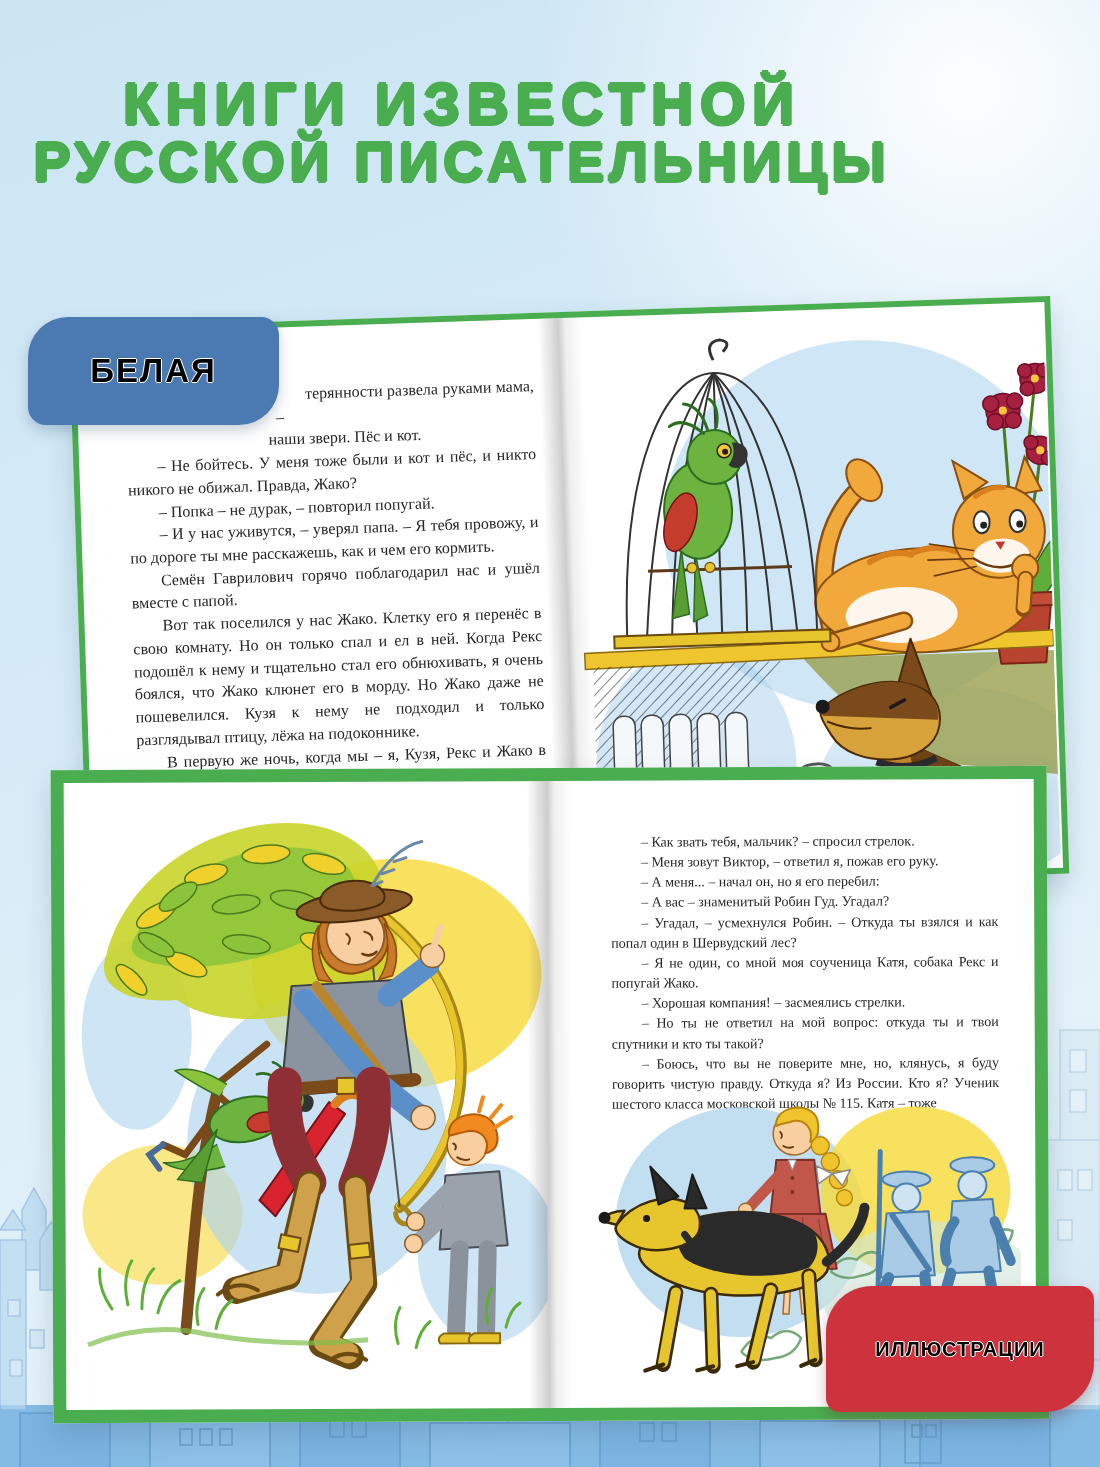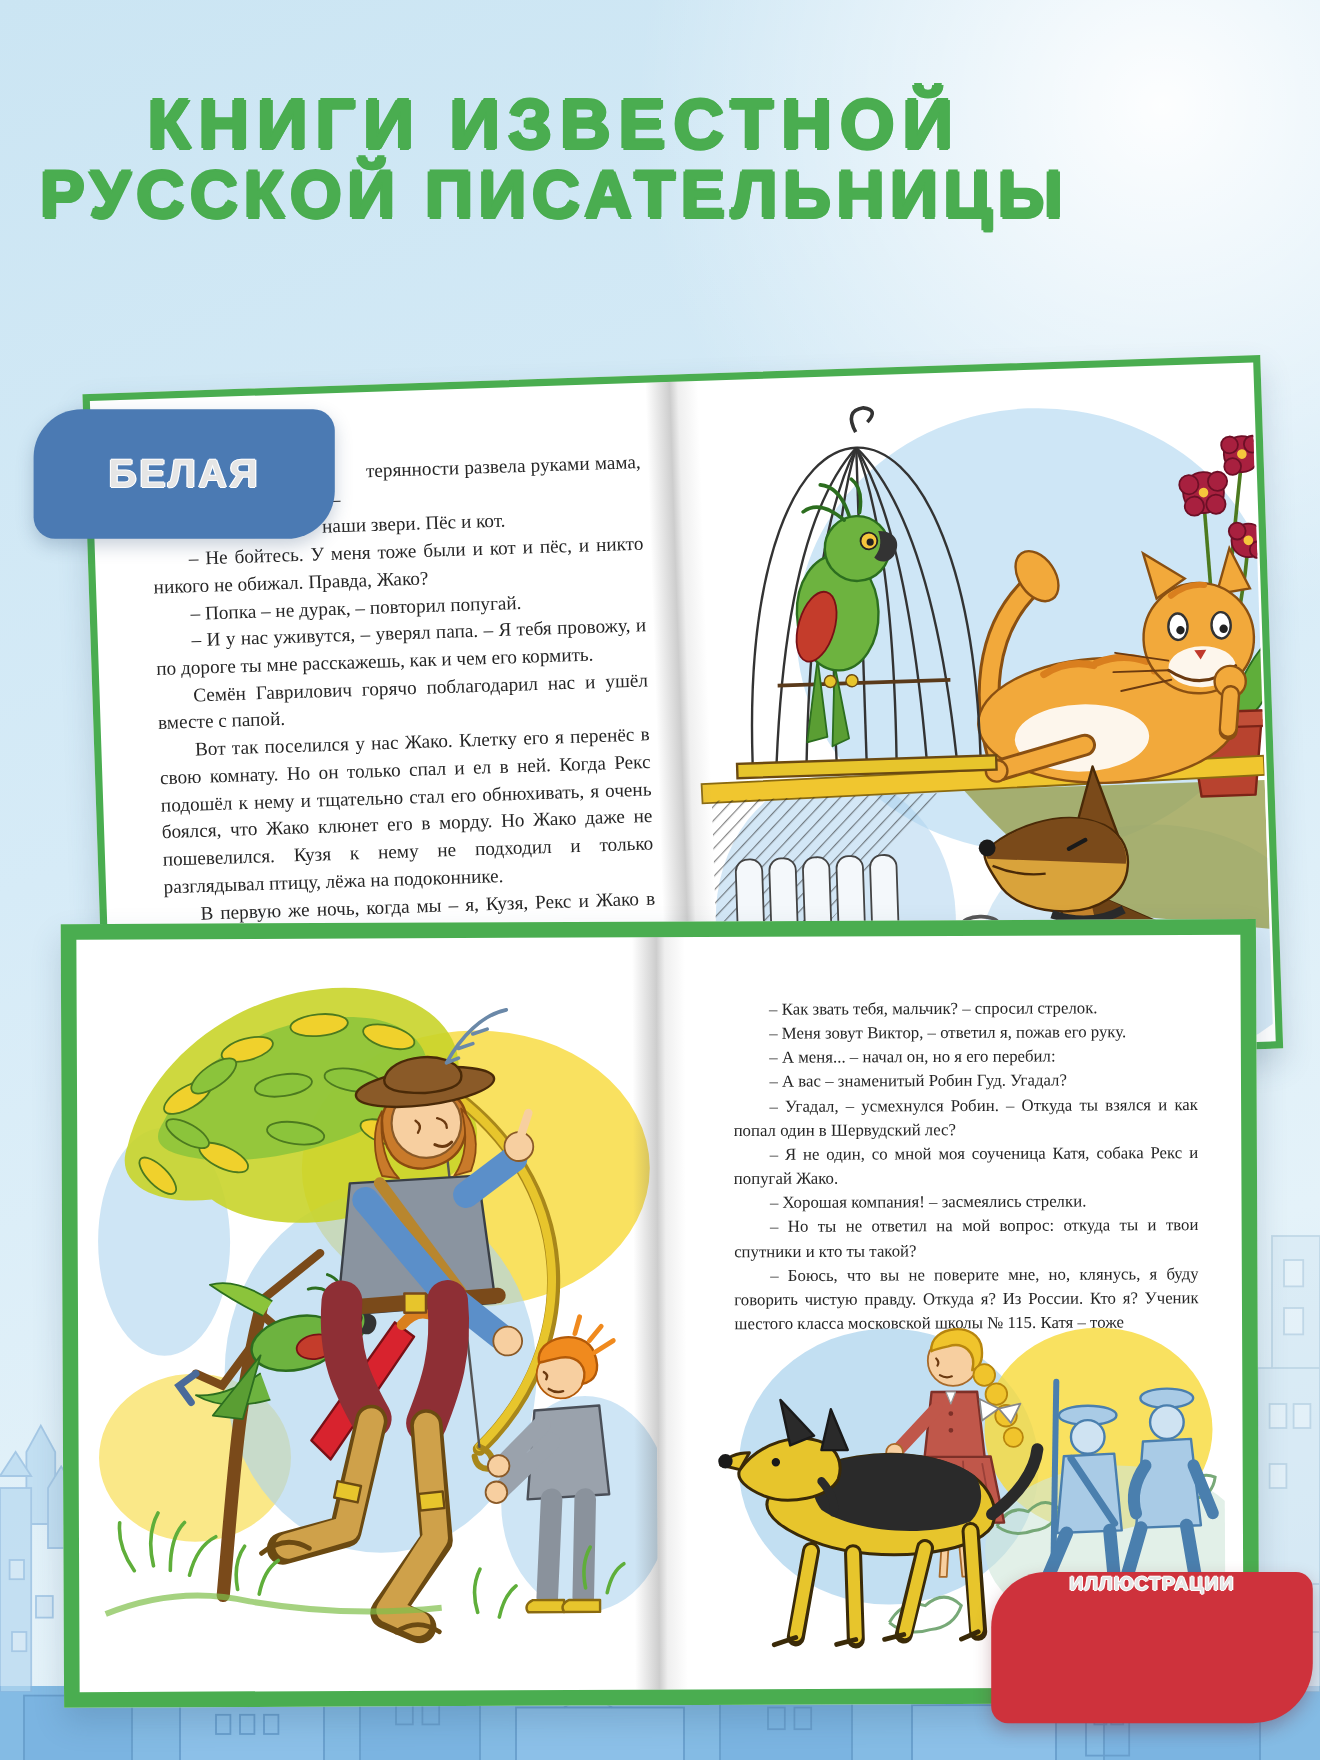--- a/index.html
+++ b/index.html
@@ -34,28 +34,28 @@
   .page-text p{margin:0;text-indent:30px;}
   .frag{margin:0;text-indent:0;}
   .frag.f1{margin-left:150px;}
   .frag.f2{margin-left:112px;}
   .illu{position:absolute;}
   .illu svg{display:block;width:100%;height:100%;}
   .illu1{right:2px;top:2px;width:481px;height:558px;}
   .illu2{left:2px;top:2px;width:480px;height:597px;}
   .illu3{left:30px;top:282px;width:440px;height:330px;}
   
-  .badge{position:absolute;color:#e5e5e5;font-weight:bold;text-align:center;
-    text-shadow:1px 0 0 #fff,-1px 0 0 #fff,0 1px 0 #fff,0 -1px 0 #fff;margin-top:24px;}
+  .badge{position:absolute;color:#000000;font-weight:bold;text-align:center;
+    text-shadow:1px 0 0 #fff,-1px 0 0 #fff,0 1px 0 #fff,0 -1px 0 #fff;}
   .badge-paper{left:28px;top:317px;width:251px;height:108px;background:var(--badge-blue,#4b7ab3);
     border-radius:40px 18px 40px 18px;z-index:3;display:flex;flex-direction:column;justify-content:center;
     font-size:33px;letter-spacing:2px;line-height:1.18;box-shadow:0 6px 14px rgba(40,70,110,.25);}
   .badge-illustrator{left:826px;top:1286px;width:268px;height:126px;background:var(--badge-red,#ce323c);
-    border-radius:46px 14px 50px 14px;z-index:5;display:flex;flex-direction:column;justify-content:space-between;
-    font-size:16px;letter-spacing:1px;line-height:1.35;box-shadow:0 6px 14px rgba(110,30,40,.3);}
+    border-radius:46px 14px 50px 14px;z-index:5;display:flex;flex-direction:column;justify-content:center;
+    font-size:20px;letter-spacing:1px;line-height:1.35;box-shadow:0 6px 14px rgba(110,30,40,.3);}
 </style>
 </head>
 <body>
 
 <div class="stage">
 
   <div class="city-band">
     <svg viewBox="0 0 1100 62" preserveAspectRatio="none">
       <g stroke="#5f95c5" stroke-width="1.5" fill="none" opacity=".75">
         <rect x="20" y="8" width="90" height="60" fill="#79b2e0"></rect>

